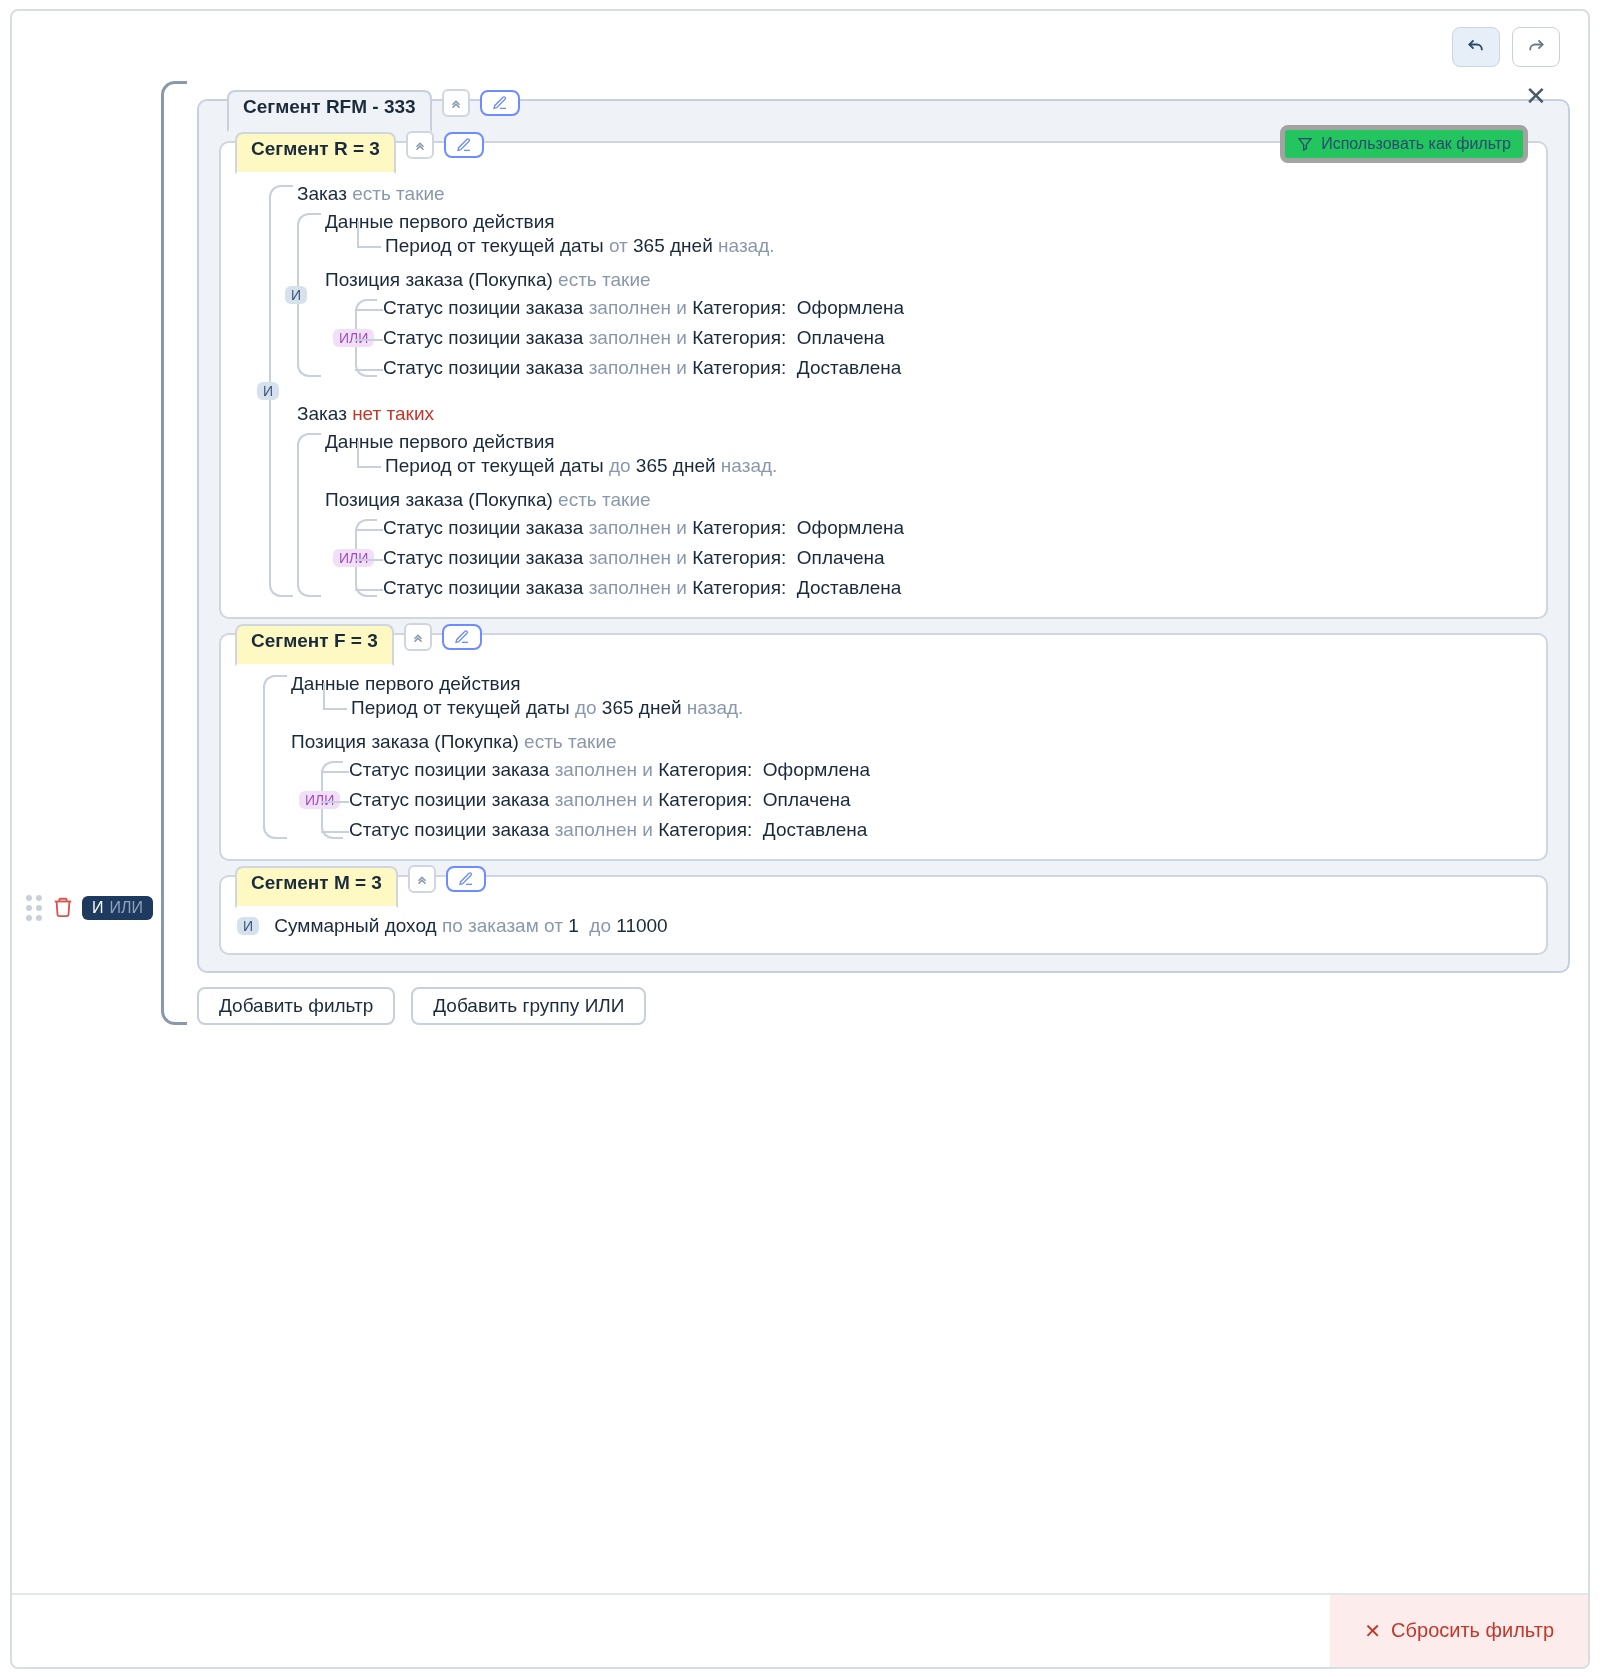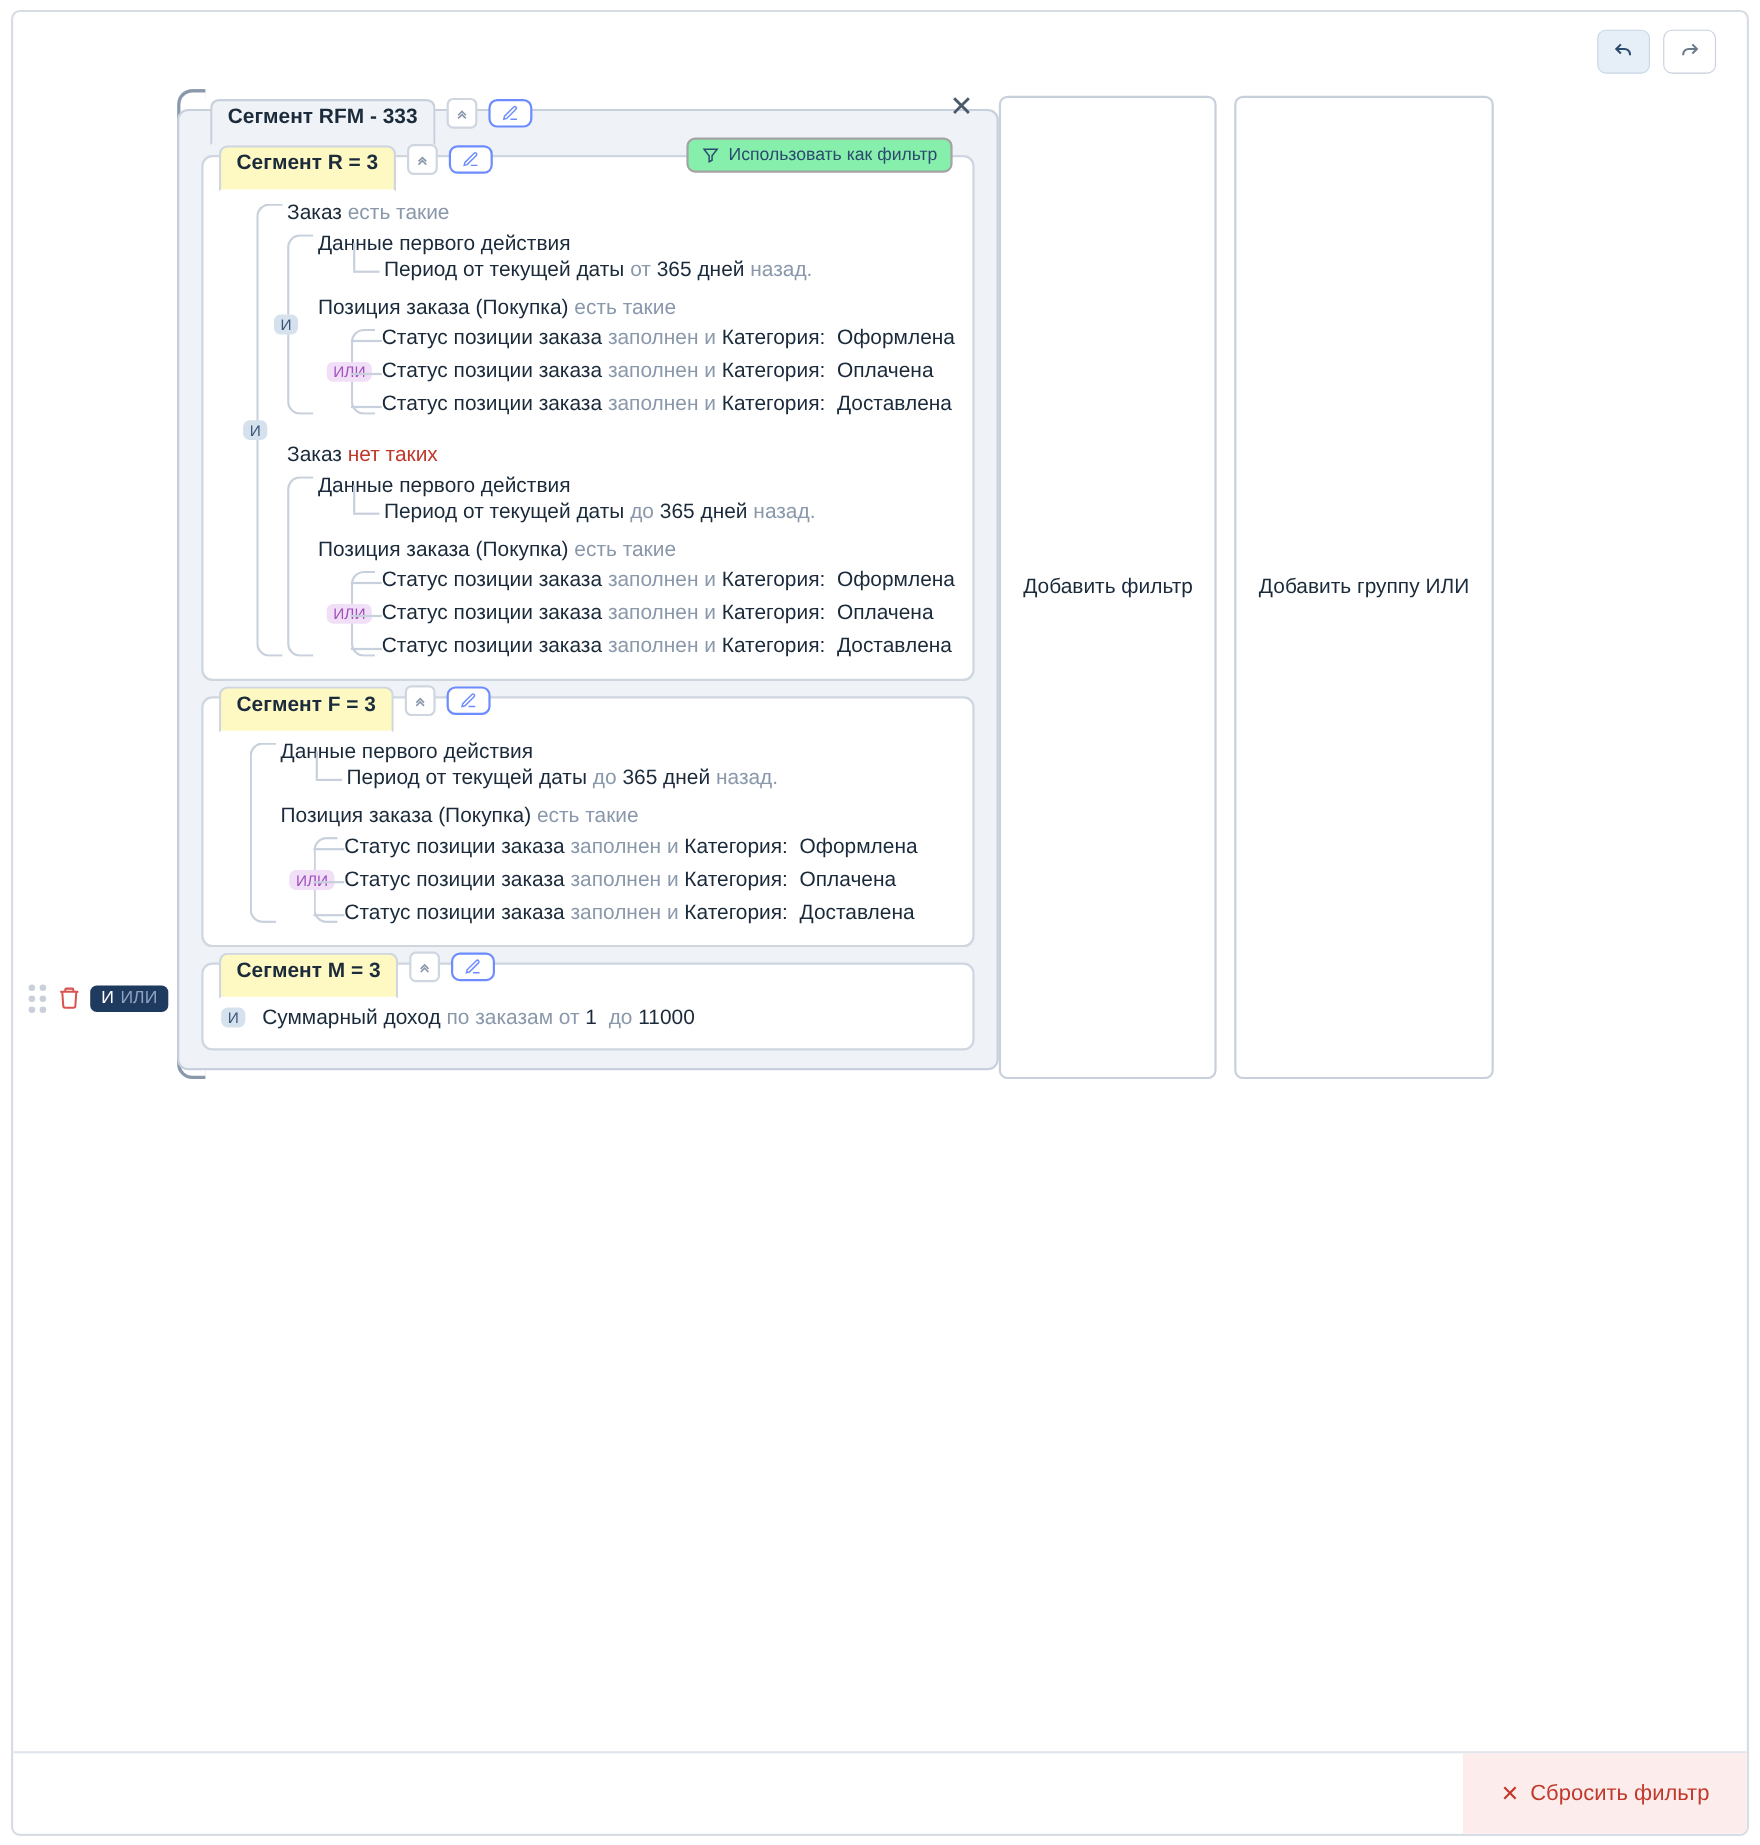--- a/index.html
+++ b/index.html
@@ -76,23 +76,24 @@
     border-radius: 6px;
     padding: 3px 10px;
     font-size: 16px;
     display: flex;
     gap: 6px;
   }
   .andor-pill .or { color: #8fa2c0; }
   
   .root-group {
     position: relative;
+    padding-left: 36px;
     flex: 1;
     display: flex;
-    flex-direction: row;
+    flex-direction: column;
   }
   .bracket {
     position: absolute;
     left: 0;
     top: 0;
     bottom: 0;
     width: 26px;
     border-left: 3px solid #8a98ab;
     border-top: 3px solid #8a98ab;
     border-bottom: 3px solid #8a98ab;
@@ -147,22 +148,22 @@
     border-radius: 8px;
     display:flex;align-items:center;justify-content:center;
     color:#6d8cff; cursor:pointer;
     background:#fff;
   }
   .seg-right-actions {
     position: absolute; right: 18px; top: -18px;
     display:flex; align-items:center; gap:8px; z-index:1;
   }
   .filterpill {
-    background: #86efac; color: #2b4a6e;
-    border: 2px solid #a3a3a3;
+    background: #22c55e; color: #2b4a6e;
+    border: 5px solid #a3a3a3;
     border-radius: 8px;
     font-size: 16px;
     padding: 5px 12px;
     display:flex; align-items:center; gap:8px;
     cursor: pointer;
   }
   .closex {
     color: #4a5a6a; cursor:pointer; font-size: 26px; line-height: 1;
     width: 28px; text-align:center;
   }

